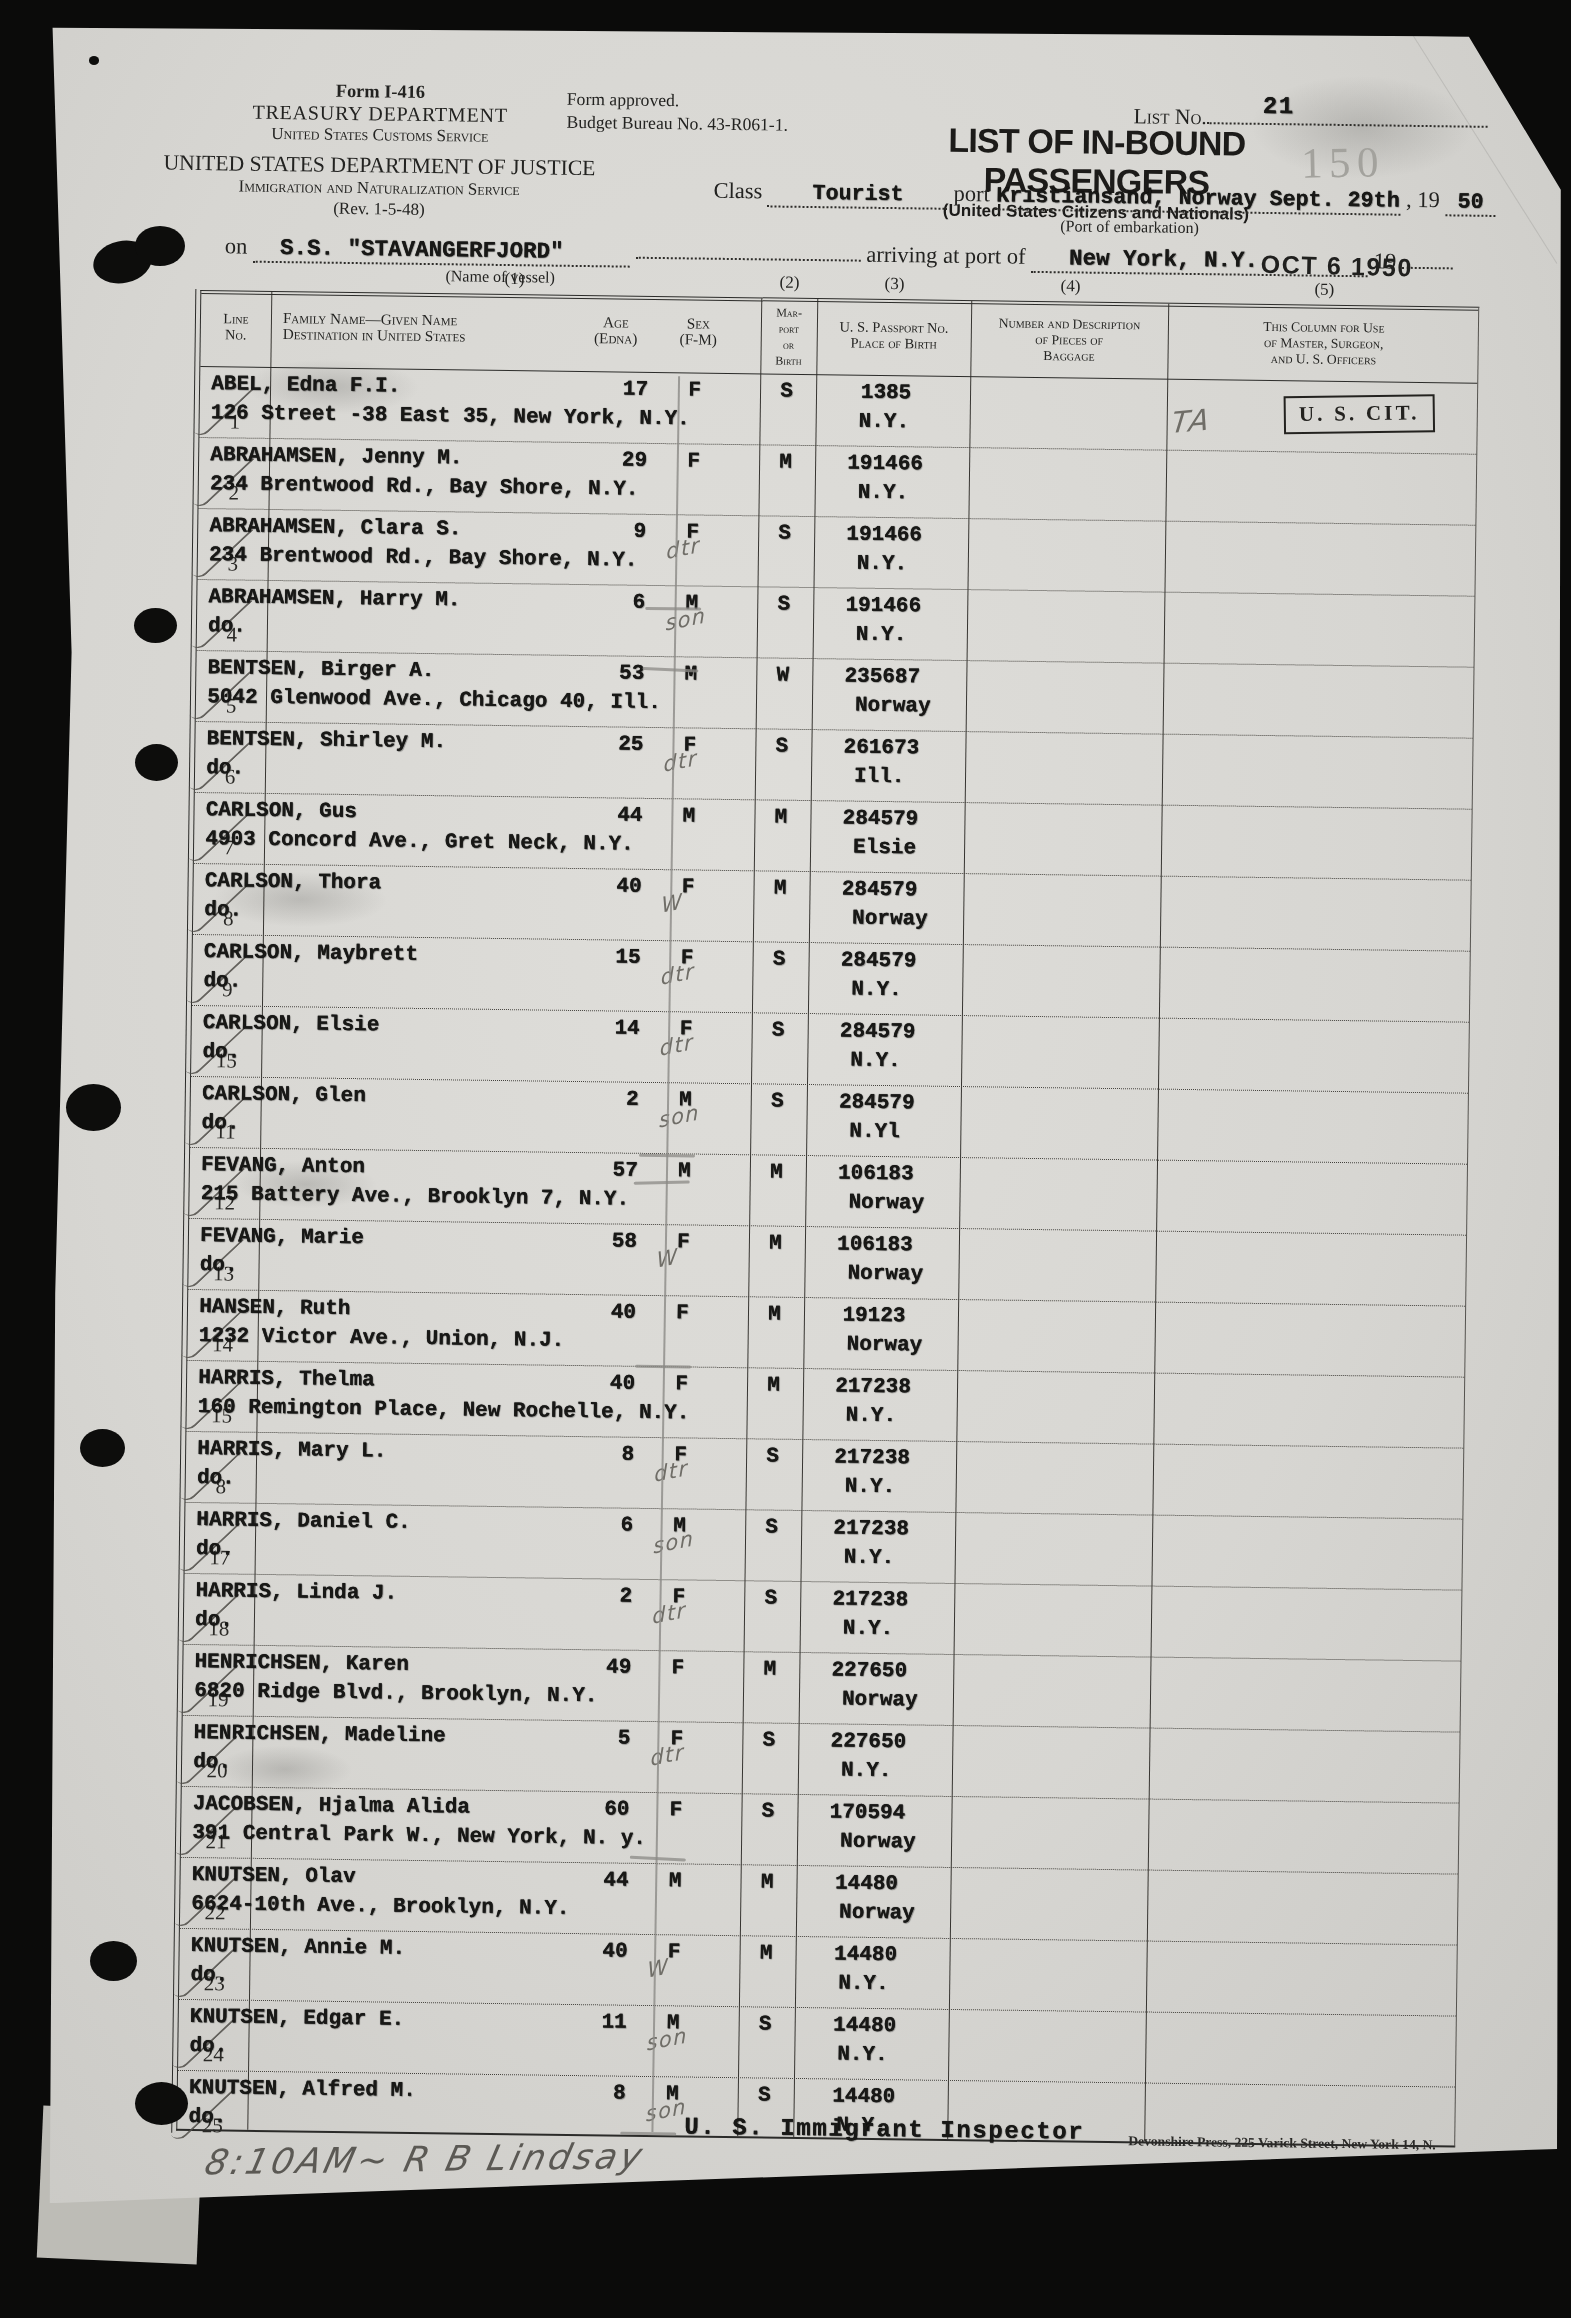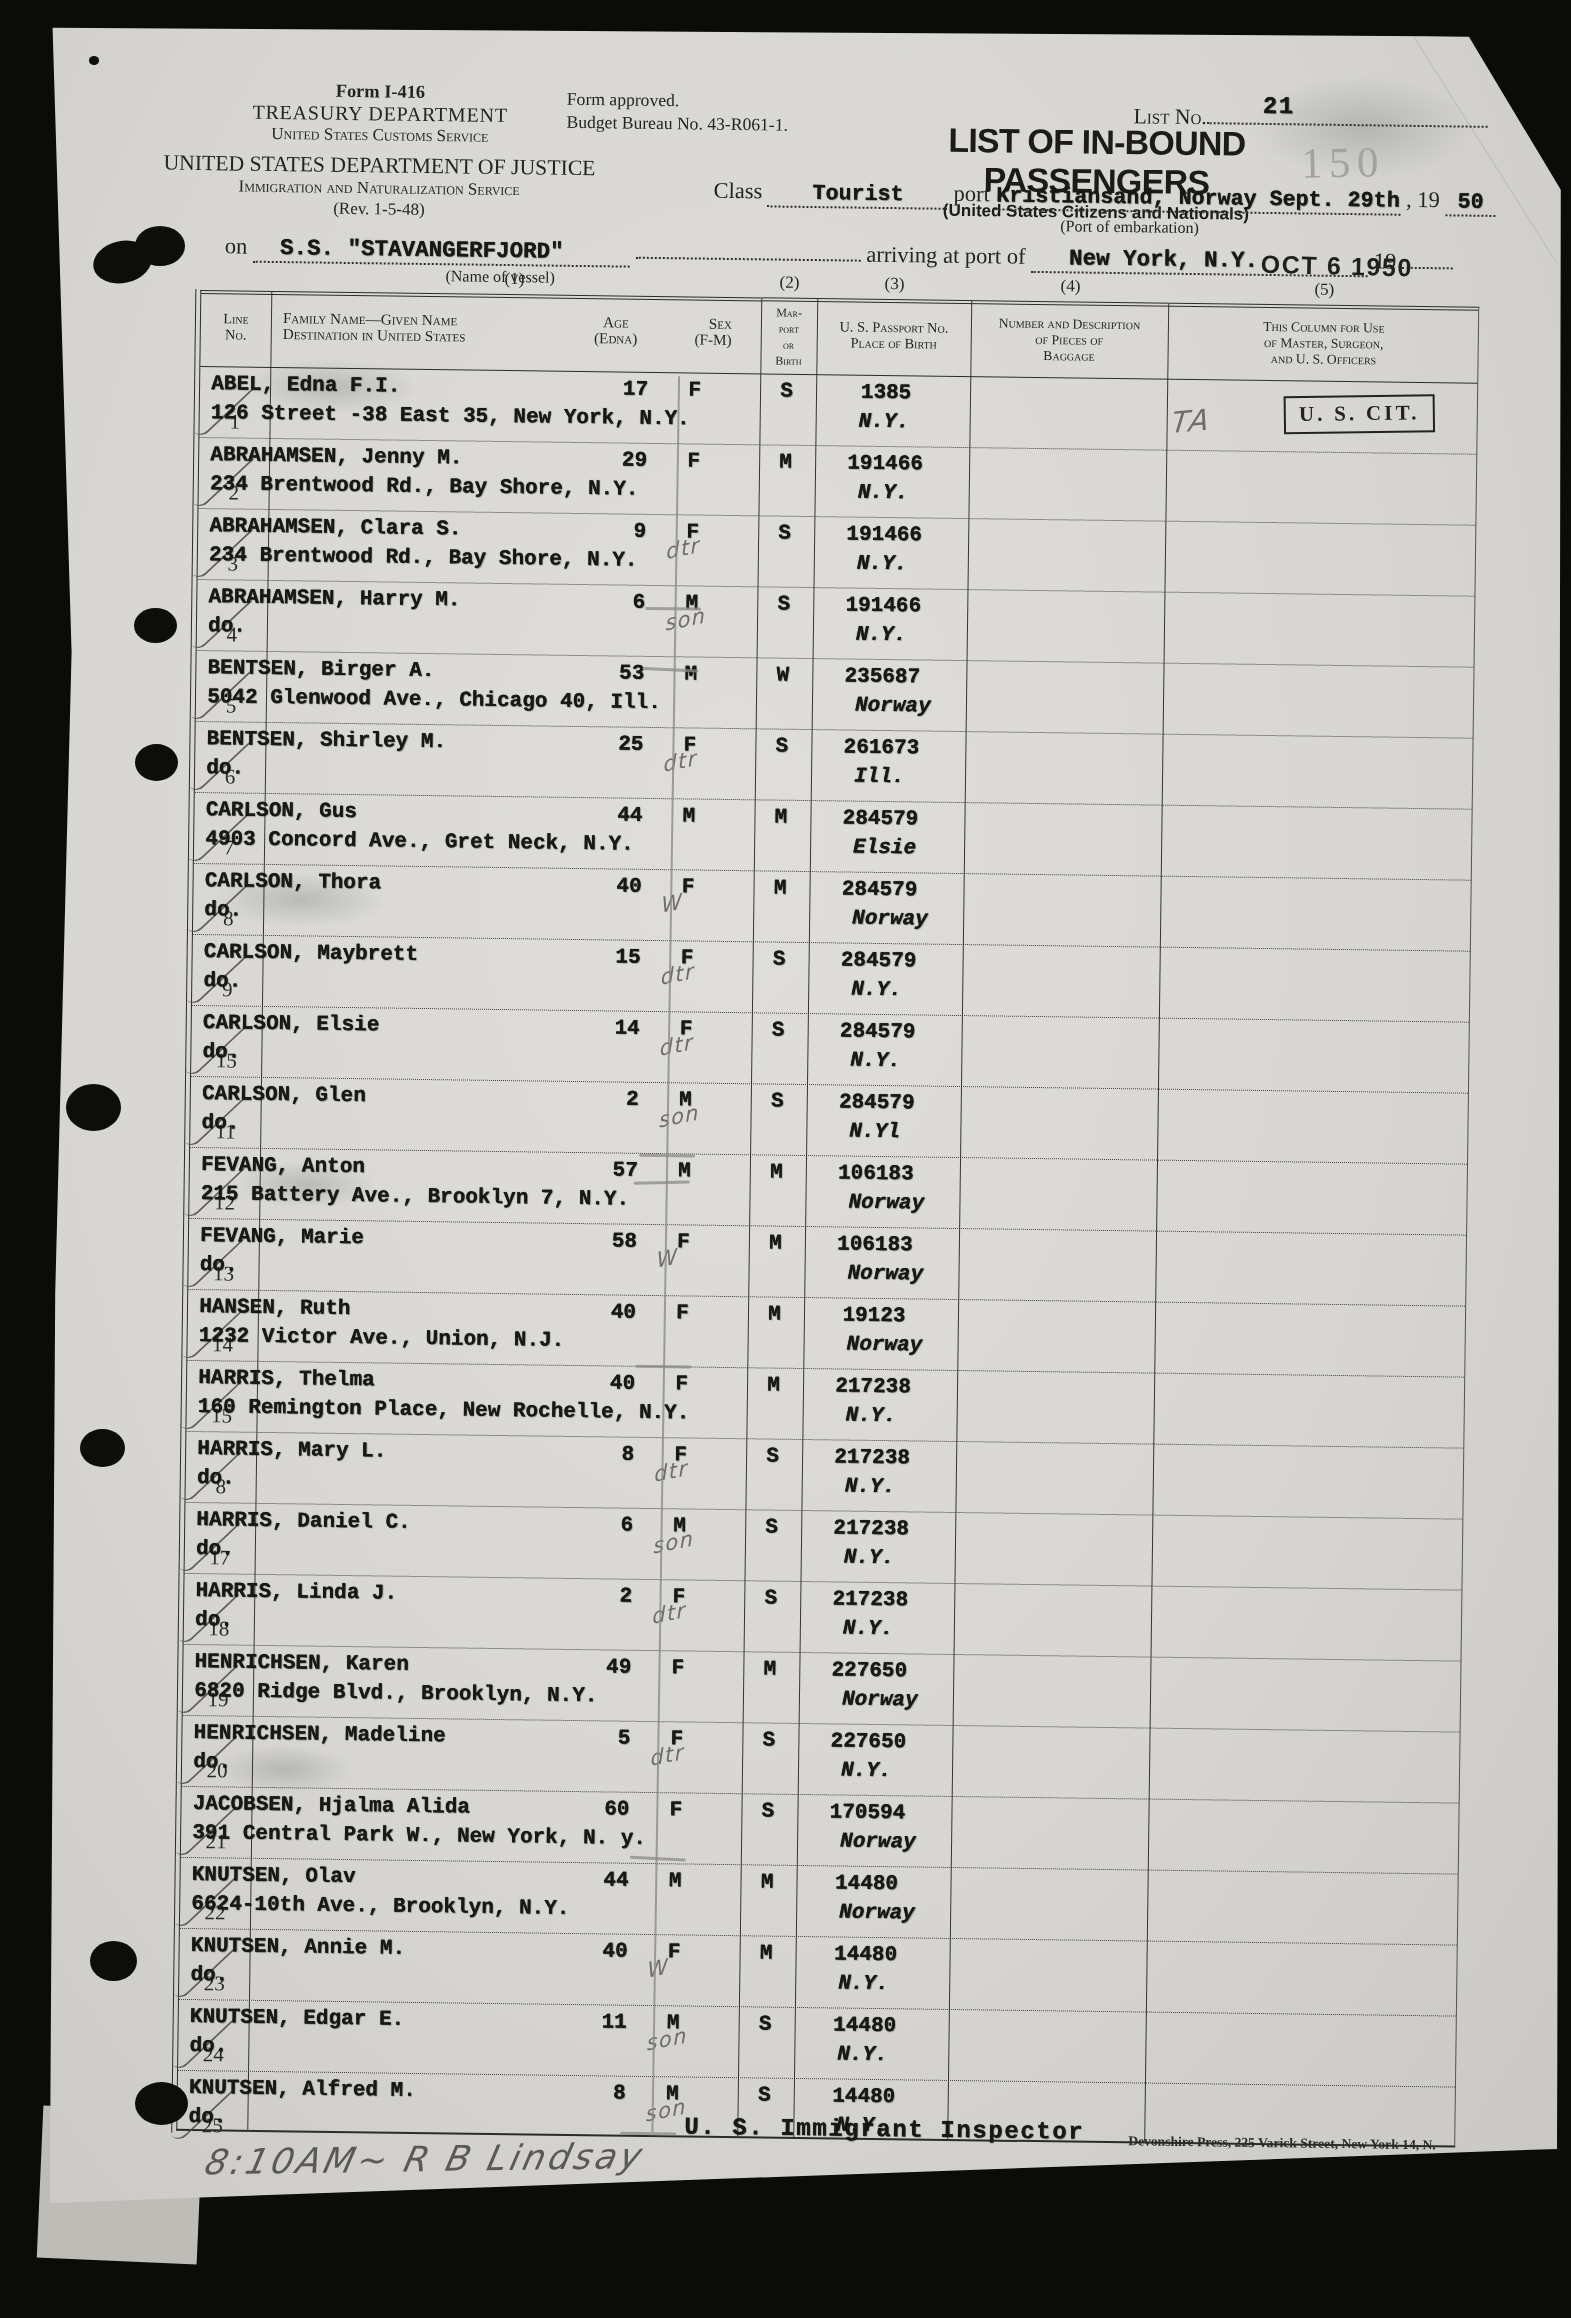--- a/index.html
+++ b/index.html
@@ -64,36 +64,36 @@
          border-left:1.6px solid #2b2b29; border-right:0.8px solid #55534f; }
   .tbl::before { content:""; position:absolute; left:-6.4px; top:-1.6px; height:1844px; border-left:1.2px solid #2b2b29; }
   .tbl::after  { content:""; position:absolute; left:0; right:0; top:2.4px; border-top:0.8px solid #2b2b29; }
   .colnum { position:absolute; top:-26px; width:48px; text-align:center; font-size:17px; }
   .vline { position:absolute; top:0; height:1838px; width:0; border-left:1.2px solid #373531; }
   .thead { position:relative; height:76px; border-bottom:1.6px solid #2b2b29; }
   .thead div { position:absolute; line-height:16px; }
   .h-line { left:0; width:70px; top:19px; text-align:center; font-size:14.4px; }
   .h-name { left:9.6px + 72px; left:82px; top:17.6px; font-size:15.2px; line-height:18.4px; }
   .h-age  { left:371px; width:88px; top:17.6px; text-align:center; font-size:15.2px; line-height:18.4px; }
-  .h-sex  { left:464px; width:67px; top:17.6px; text-align:right; font-size:15.2px; line-height:18.4px; }
+  .h-sex  { left:464px; width:67px; top:17.6px; text-align:center; font-size:15.2px; line-height:18.4px; }
   .h-mar  { left:560px; width:56px; top:6.4px;  text-align:center; font-size:12px; line-height:13.6px; }
   .h-pass { left:616px; width:154px; top:19px; text-align:center; font-size:14.4px; line-height:17.6px; }
   .h-bag  { left:770px; width:197px; top:14.4px; text-align:center; font-size:13.6px; line-height:17px; }
   .h-col5 { left:967px; width:312px; top:14.4px; text-align:center; font-size:13.6px; line-height:17px; }
 
   .row { position:relative; height:71px; border-bottom:1.6px dotted #44423d; }
   .row:last-child { border-bottom:none; }
   .row span { position:absolute; font-size:21px; white-space:nowrap; }
   .c-name { left:11.2px;  top:4.8px; }
   .c-age  { left:371px; top:4.8px; width:77px; text-align:right; }
   .c-sex  { left:472px; top:4.8px; width:45px; text-align:center; }
   .c-mar  { left:561px; top:4.8px; width:51px; text-align:center; }
   .c-pass { left:622px; top:4.8px; width:128px; text-align:center; }
   .c-addr { left:11.2px;  top:34px; }
-  .c-birth{ left:659px; top:34px;font-style:italic; }
+  .c-birth{ left:659px; top:34px; }
   .c-line { left:17.6px;  top:42px; width:35px; font-family:"Liberation Serif",serif; font-size:19px;
             font-weight:400; color:#2a2926; text-align:center; text-shadow:none; }
   .slash  { position:absolute; left:-13px; top:37px; width:75px; height:11.2px;
             border-bottom:2px solid #504e49; border-bottom-left-radius:11.2px;
             transform:rotate(-44deg); opacity:.85; }
   .note   { position:absolute; left:468px; top:21px; font-family:"DejaVu Sans",sans-serif;
             font-style:italic; font-size:25px; color:#6f6d67; letter-spacing:1.6px;
             transform:rotate(-12deg) skewX(-10deg); }
 
   .pline { position:absolute; left:476px; top:79px; width:2px; height:1756px;

